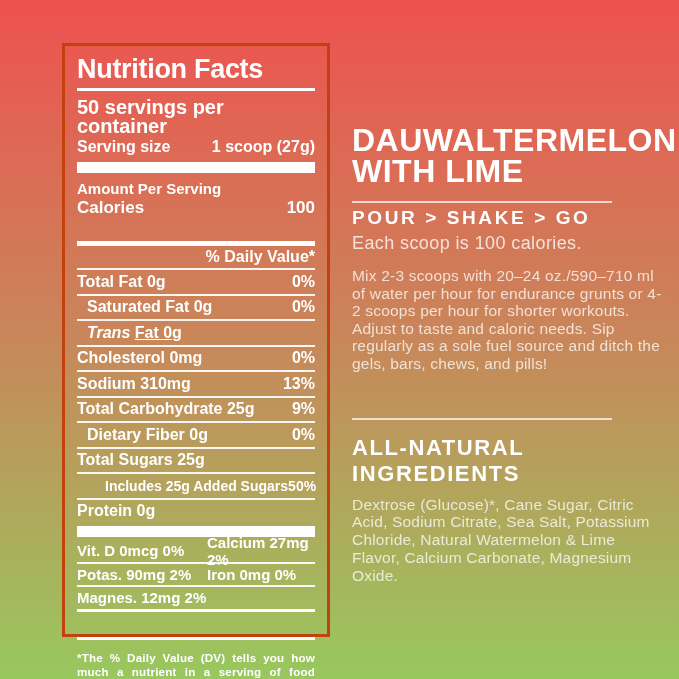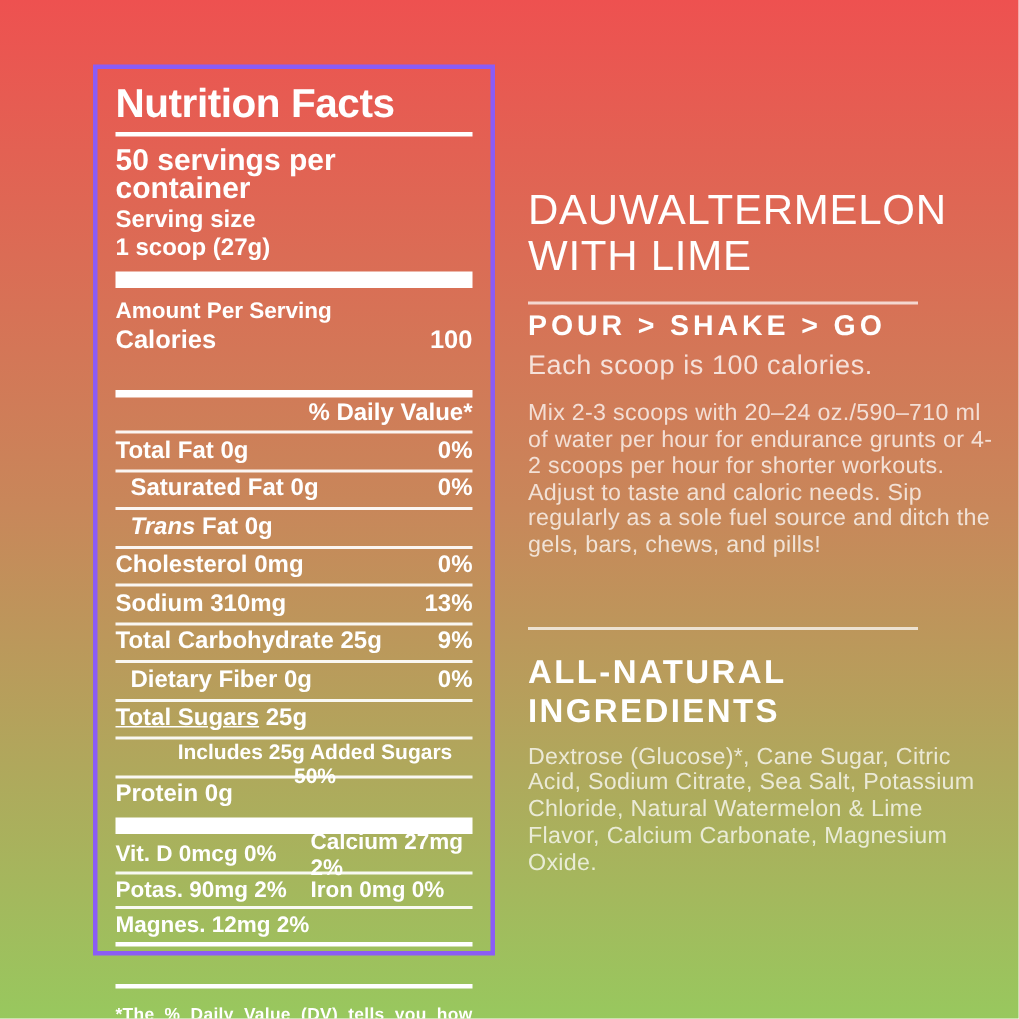--- a/index.html
+++ b/index.html
@@ -7,51 +7,51 @@
     width:679px;height:679px;
     background:linear-gradient(180deg,#ee5150 0%,#c8875a 50%,#98c85e 100%);
     font-family:"Liberation Sans",sans-serif;
     color:#fff;
     position:relative;
     overflow:hidden;
   }
   
   .panel{
     position:absolute;left:62px;top:43px;width:268px;height:594px;
-    border:3px solid #8b5cf6;box-sizing:border-box;
+    border:3px solid #c2410c;box-sizing:border-box;
     padding:8px 12px 0 12px;
   }
   .nf-title{font-size:27px;font-weight:700;letter-spacing:-0.3px;line-height:30px;margin:0;}
   .rule-3{height:3px;background:#fff;}
   .rule-2{height:2px;background:rgba(255,255,255,0.92);}
   .bar-thick{height:11px;background:#fff;}
   .bar-med{height:5px;background:#fff;}
   .servings{font-size:20px;font-weight:600;margin-top:7px;line-height:19px;}
-  .ss-row{display:flex;justify-content:space-between;font-size:16px;font-weight:700;line-height:19px;margin-top:1px;margin-bottom:6px;flex-direction:column;}
+  .ss-row{display:flex;justify-content:space-between;font-size:16px;font-weight:700;line-height:19px;margin-top:1px;margin-bottom:6px;}
   .aps{font-size:15px;font-weight:700;margin-top:7px;line-height:18px;}
   .cal-row{display:flex;justify-content:space-between;font-size:17px;font-weight:700;line-height:20px;margin-bottom:23px;}
   .dv-head{text-align:right;font-size:16px;font-weight:700;line-height:22px;}
   .nrow{display:flex;justify-content:space-between;align-items:center;font-size:16px;height:23.5px;}
   .nrow .nname{white-space:nowrap;}
   .nrow b{font-weight:700;}
   .nrow .amt{font-weight:600;}
   .nrow .dv{font-weight:700;}
   .ind1{padding-left:10px;}
-  .ind2{padding-left:28px;font-size:14px;flex-direction:column;}
+  .ind2{padding-left:28px;font-size:14px;}
   .ind2 .nname{font-weight:600;}
   .mrow{display:flex;font-size:15px;font-weight:600;height:21.5px;align-items:center;}
   .mleft{width:130px;}
   .mright{flex:1;}
   .footnote{
     font-size:11.6px;font-weight:600;line-height:14.6px;
     text-align:justify;letter-spacing:0.2px;margin-top:11px;
   }
   
   .product{position:absolute;left:352px;top:125px;width:315px;}
-  .p-title{font-size:28px;font-weight:400;line-height:30.5px;letter-spacing:0.5px;}
+  .p-title{font-size:32px;font-weight:700;line-height:30.5px;letter-spacing:0.5px;}
   .p-rule{width:260px;height:2px;background:rgba(255,255,255,0.72);}
   .rule-a{margin-top:15px;}
   .tagline{font-size:19px;font-weight:800;letter-spacing:2.6px;margin-top:4px;line-height:22px;}
   .subtitle{font-size:18px;letter-spacing:0.4px;color:rgba(255,255,255,0.78);margin-top:4px;line-height:21px;}
   .instructions{
     font-size:15.5px;line-height:17.6px;letter-spacing:0.2px;
     color:rgba(255,255,255,0.75);margin-top:13px;
   }
   .rule-b{margin-top:45px;}
   .ing-head{font-size:22px;font-weight:800;letter-spacing:1.6px;line-height:26px;margin-top:15px;}
@@ -91,21 +91,21 @@
   </div>
   <div class="rule-2"></div>
 
   <div class="nrow ind1">
     <span class="nname"><b>Saturated Fat</b> <span class="amt">0g</span></span>
     <span class="dv">0%</span>
   </div>
   <div class="rule-2"></div>
 
   <div class="nrow ind1">
-    <span class="nname"><b><i>Trans</i></b> <span class="amt" style="font-weight:700;">Fat 0g</span></span>
+    <span class="nname"><b><i>Trans</i></b> <span class="amt" style="font-weight:700;text-decoration:underline;">Fat 0g</span></span>
     <span class="dv"></span>
   </div>
   <div class="rule-2"></div>
 
   <div class="nrow">
     <span class="nname"><b>Cholesterol</b> <span class="amt">0mg</span></span>
     <span class="dv">0%</span>
   </div>
   <div class="rule-2"></div>
 
@@ -121,21 +121,21 @@
   </div>
   <div class="rule-2"></div>
 
   <div class="nrow ind1">
     <span class="nname"><b>Dietary Fiber</b> <span class="amt">0g</span></span>
     <span class="dv">0%</span>
   </div>
   <div class="rule-2"></div>
 
   <div class="nrow">
-    <span class="nname"><b style="font-weight:600;text-decoration:underline;">Total Sugars</b> <span class="amt">25g</span></span>
+    <span class="nname"><b style="font-weight:600;">Total Sugars</b> <span class="amt">25g</span></span>
     <span class="dv"></span>
   </div>
   <div class="rule-2"></div>
 
   <div class="nrow ind2">
     <span class="nname">Includes 25g Added Sugars</span>
     <span class="dv">50%</span>
   </div>
   <div class="rule-2"></div>
 

